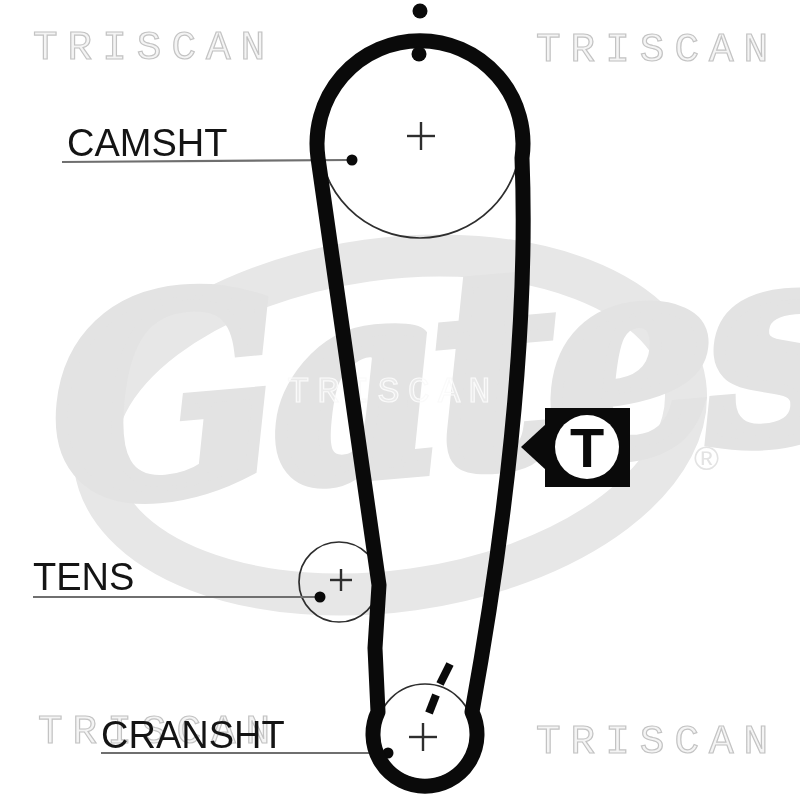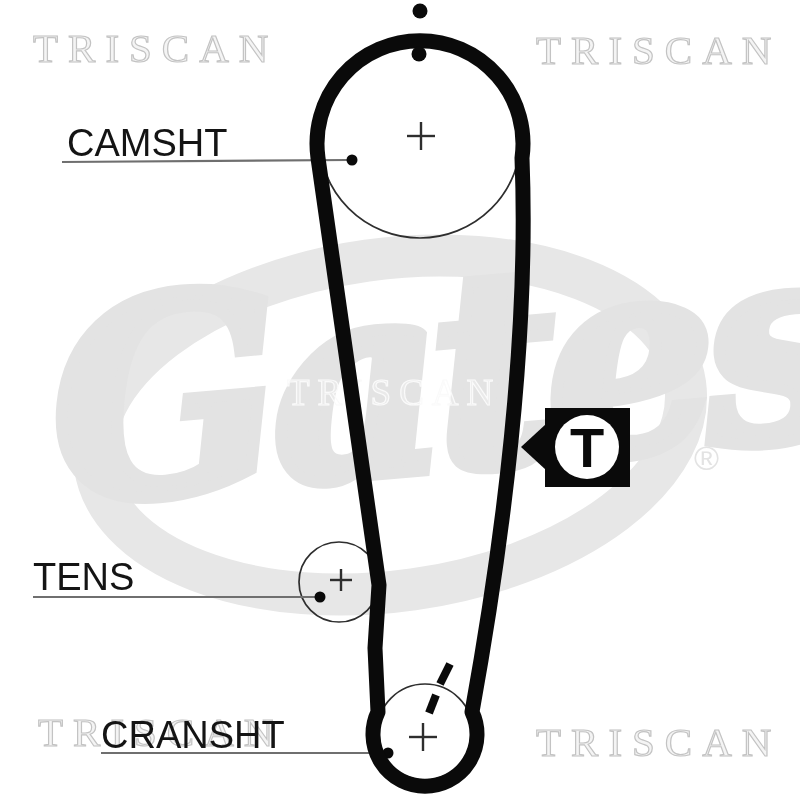--- a/index.html
+++ b/index.html
@@ -1,20 +1,20 @@
 <!DOCTYPE html>
 <html style="--background: #ffffff; --belt: #0a0a0a; --label-text: #141414; --leader-line: #6f6f6f; --pulley-outline: #2e2e2e; --watermark-logo-gray: #e3e3e3; --watermark-outline-gray: #c3c3c3;"><head>
 <meta charset="utf-8">
 <style>
   html,body{margin:0;padding:0;background:#fff;}
   #stage{position:relative;width:800px;height:800px;background:var(--background,#fff);overflow:hidden;
          font-family:"Liberation Sans",sans-serif;}
   
   .wm{position:absolute;z-index:0;line-height:1;white-space:nowrap;user-select:none;}
-  .wm-triscan{font-family:Liberation Serif, serif;font-size:41px;letter-spacing:10px;
+  .wm-triscan{font-family:Liberation Mono, monospace;font-size:41px;letter-spacing:10px;
               color:rgba(195,195,195,0.18);-webkit-text-stroke:1.2px var(--watermark-outline-gray,#c3c3c3);}
   .wm-tl{left:33px;top:28px;}
   .wm-tr{left:536px;top:30px;}
   .wm-mid{left:287px;top:374px;font-size:37px;letter-spacing:8px;
           color:rgba(255,255,255,0.25);-webkit-text-stroke:1.2px #fafafa;}
   .wm-bl{left:38px;top:712px;}
   .wm-br{left:536px;top:722px;}
   .wm-gates{left:50px;top:238px;font-family:"DejaVu Serif",serif;font-style:italic;font-weight:bold;
             font-size:270px;letter-spacing:-12px;color:var(--watermark-logo-gray,#e3e3e3);
             -webkit-text-stroke:12px var(--watermark-logo-gray,#e3e3e3);

